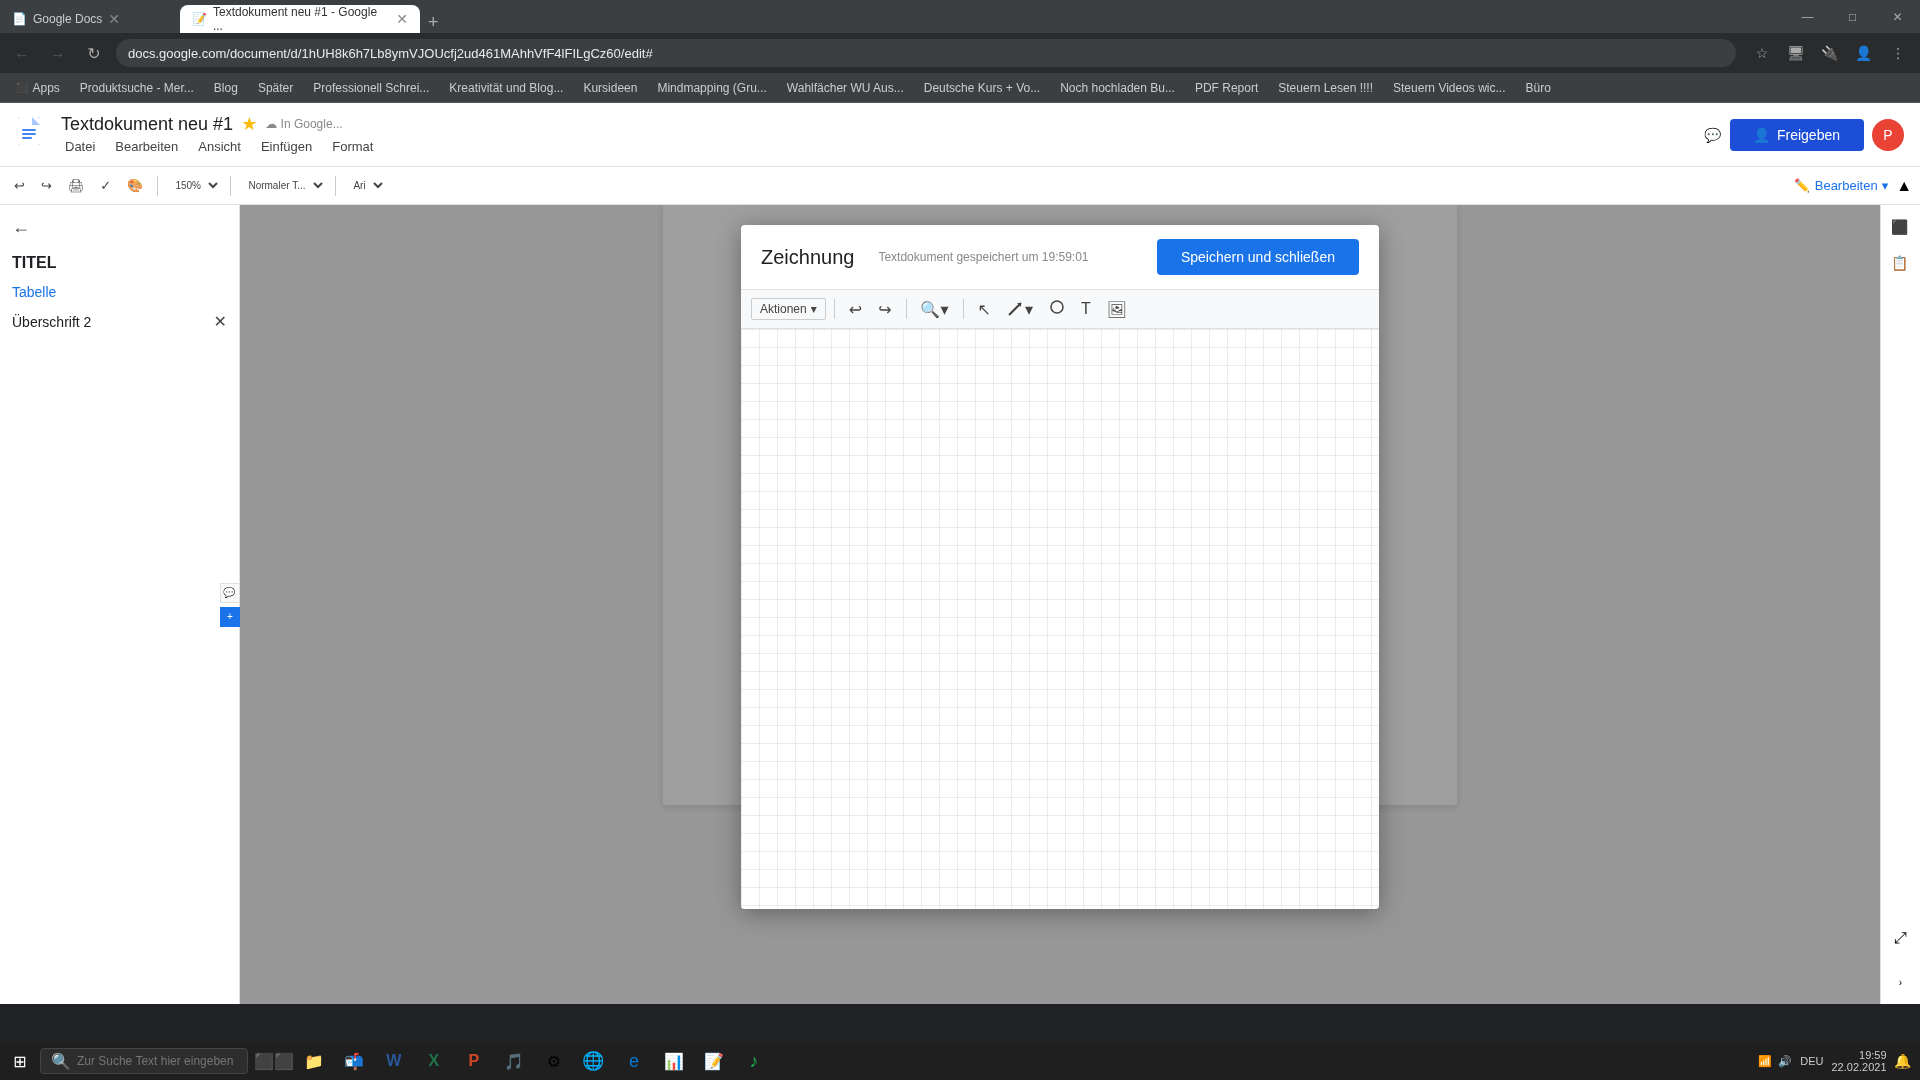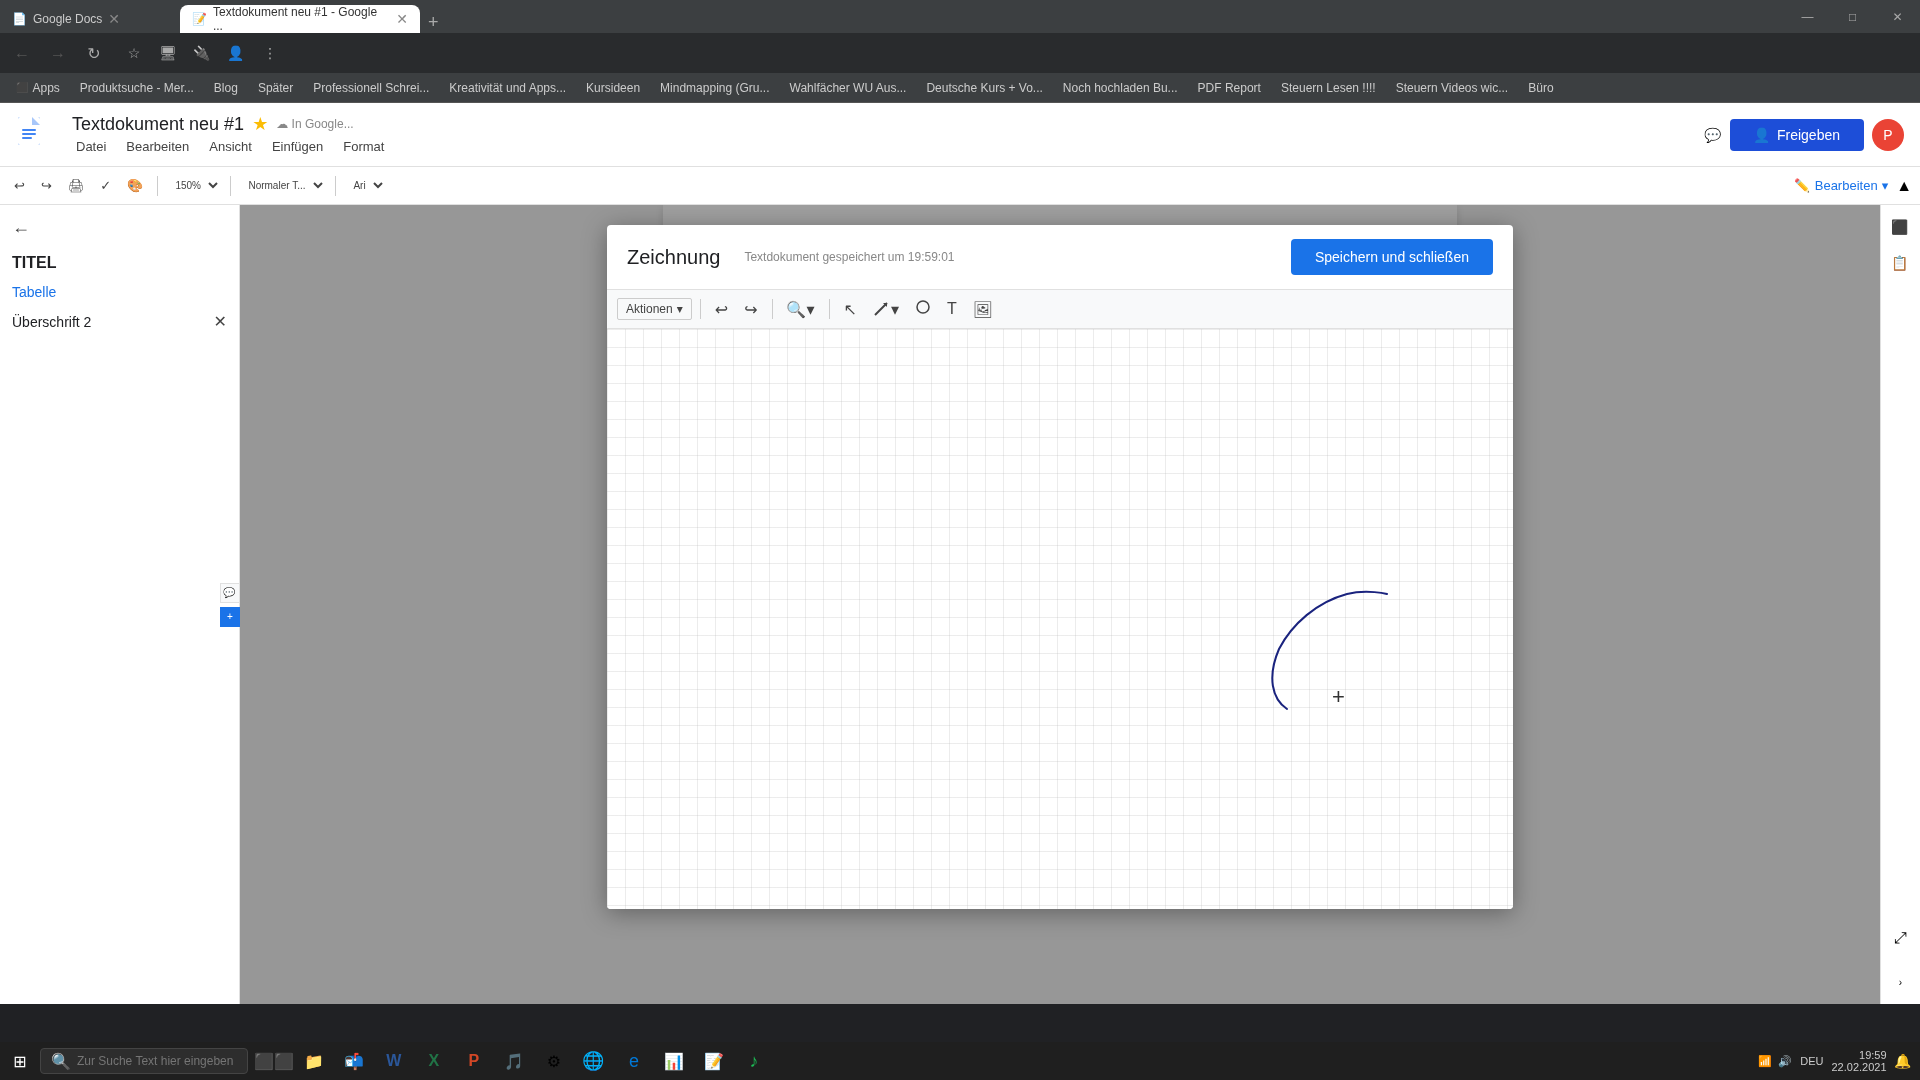--- a/index.html
+++ b/index.html
@@ -66,20 +66,21 @@
     <button class="window-btn">—</button>
     <button class="window-btn">□</button>
     <button class="window-btn close">✕</button>
   </div>
 </div>
 
 <div class="address-bar">
   <button class="nav-btn disabled">←</button>
   <button class="nav-btn disabled">→</button>
   <button class="nav-btn">↻</button>
+  <input class="address-input" type="text" value="docs.google.com/document/d/1hUH8k6h7Lb8ymVJOUcfj2ud461MAhhVfF4lFILgCz60/edit#" style="">
   <div class="toolbar-icons">
     <button class="toolbar-icon">☆</button>
     <button class="toolbar-icon">🖥</button>
     <button class="toolbar-icon">🔌</button>
     <button class="toolbar-icon">👤</button>
     <button class="toolbar-icon">⋮</button>
   </div>
 </div>
 
 <div class="bookmarks-bar">
@@ -93,21 +94,21 @@
   <div class="bookmark-item">
       <span>Blog</span>
     </div>
   <div class="bookmark-item">
       <span>Später</span>
     </div>
   <div class="bookmark-item">
       <span>Professionell Schrei...</span>
     </div>
   <div class="bookmark-item">
-      <span>Kreativität und Apps...</span>
+      <span>Kreativität und Blog...</span>
     </div>
   <div class="bookmark-item">
       <span>Kursideen</span>
     </div>
   <div class="bookmark-item">
       <span>Mindmapping (Gru...</span>
     </div>
   <div class="bookmark-item">
       <span>Wahlfächer WU Aus...</span>
     </div>
@@ -124,21 +125,21 @@
       <span>Steuern Lesen !!!!</span>
     </div>
   <div class="bookmark-item">
       <span>Steuern Videos wic...</span>
     </div>
   <div class="bookmark-item">
       <span>Büro</span>
     </div>
 </div>
 
-<div style="background:#fff; height:64px; display:flex; align-items:center; padding:0 16px; gap:24px; border-bottom:1px solid #e0e0e0;">
+<div style="background:#fff; height:64px; display:flex; align-items:center; padding:0 16px; gap:13px; border-bottom:1px solid #e0e0e0;">
 
   <div style="width:32px; height:40px; display:flex; align-items:center; justify-content:center;">
     <svg width="28" height="36" viewBox="0 0 28 36">
       <rect x="0" y="0" width="22" height="28" rx="2" fill="#4285f4"></rect>
       <rect x="0" y="0" width="22" height="28" rx="2" fill="#fff"></rect>
       <path d="M14 0 L22 8 L14 8 Z" fill="#a8c7fa"></path>
       <rect x="4" y="12" width="14" height="2" rx="1" fill="#4285f4"></rect>
       <rect x="4" y="16" width="14" height="2" rx="1" fill="#4285f4"></rect>
       <rect x="4" y="20" width="10" height="2" rx="1" fill="#4285f4"></rect>
     </svg>
@@ -212,21 +213,21 @@
       <div style="width:20px; height:20px; background:#1a73e8; border:1px solid #1a73e8; display:flex; align-items:center; justify-content:center; font-size:10px; color:#fff; cursor:pointer;">+</div>
     </div>
   </div>
 
   <div style="flex:1; background:#e8e8e8; position:relative; overflow:hidden;">
 
     <div style="width:794px; min-height:600px; background:#fff; margin:0 auto; box-shadow:0 2px 8px rgba(0,0,0,0.2); opacity:0.6;">
     </div>
 
     <div style="position:absolute; top:0; left:0; right:0; bottom:0; background:rgba(0,0,0,0.35); display:flex; align-items:flex-start; justify-content:center; padding-top:20px;">
-      <div style="background:#fff; border-radius:4px; box-shadow:0 4px 24px rgba(0,0,0,0.35); width:906px; overflow:hidden;">
+      <div style="background:#fff; border-radius:4px; box-shadow:0 4px 24px rgba(0,0,0,0.35); width:638px; overflow:hidden;">
 
         <div style="display:flex; align-items:center; padding:14px 20px; border-bottom:1px solid #e0e0e0;">
           <span style="font-size:20px; font-weight:400; color:#202124;">Zeichnung</span>
           <span style="margin-left:24px; font-size:12px; color:#888;">Textdokument gespeichert um 19:59:01</span>
           <div style="margin-left:auto;padding-left:45px;">
             <button style="background:#1a73e8; color:#fff; border:none; border-radius:4px; padding:10px 24px; font-size:14px; cursor:pointer; font-weight:500;">Speichern und schließen</button>
           </div>
         </div>
 
         <div style="display:flex; align-items:center; gap:4px; padding:6px 10px; border-bottom:1px solid #e0e0e0; background:#f8f9fa;">

